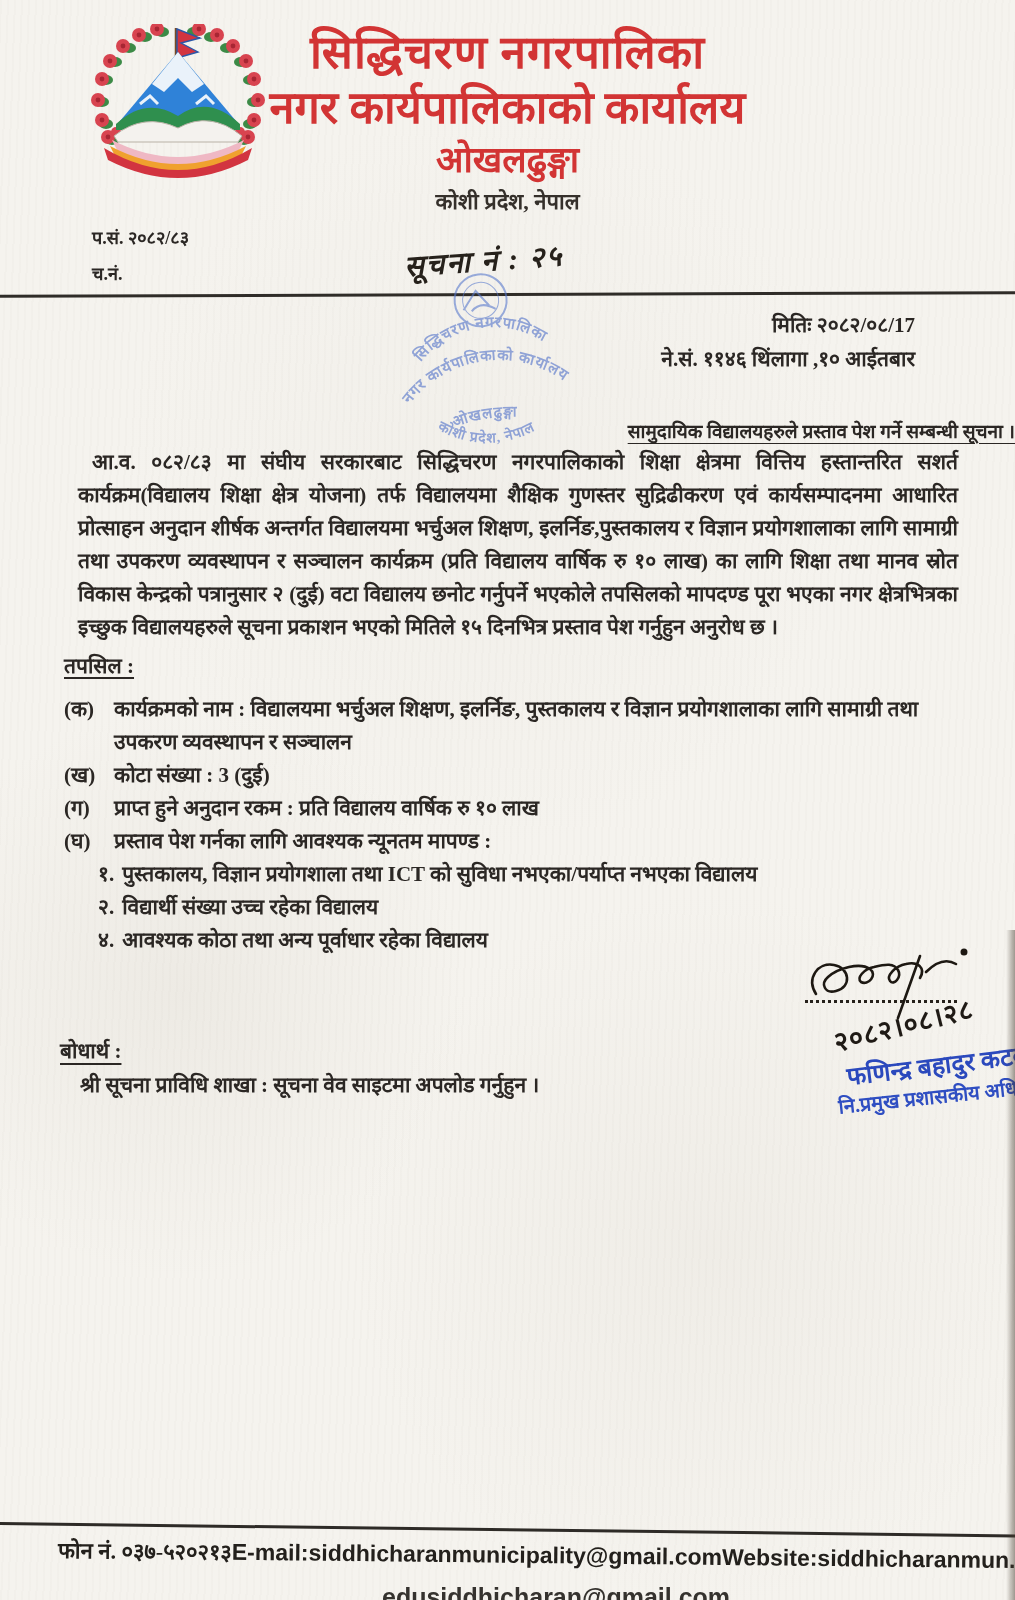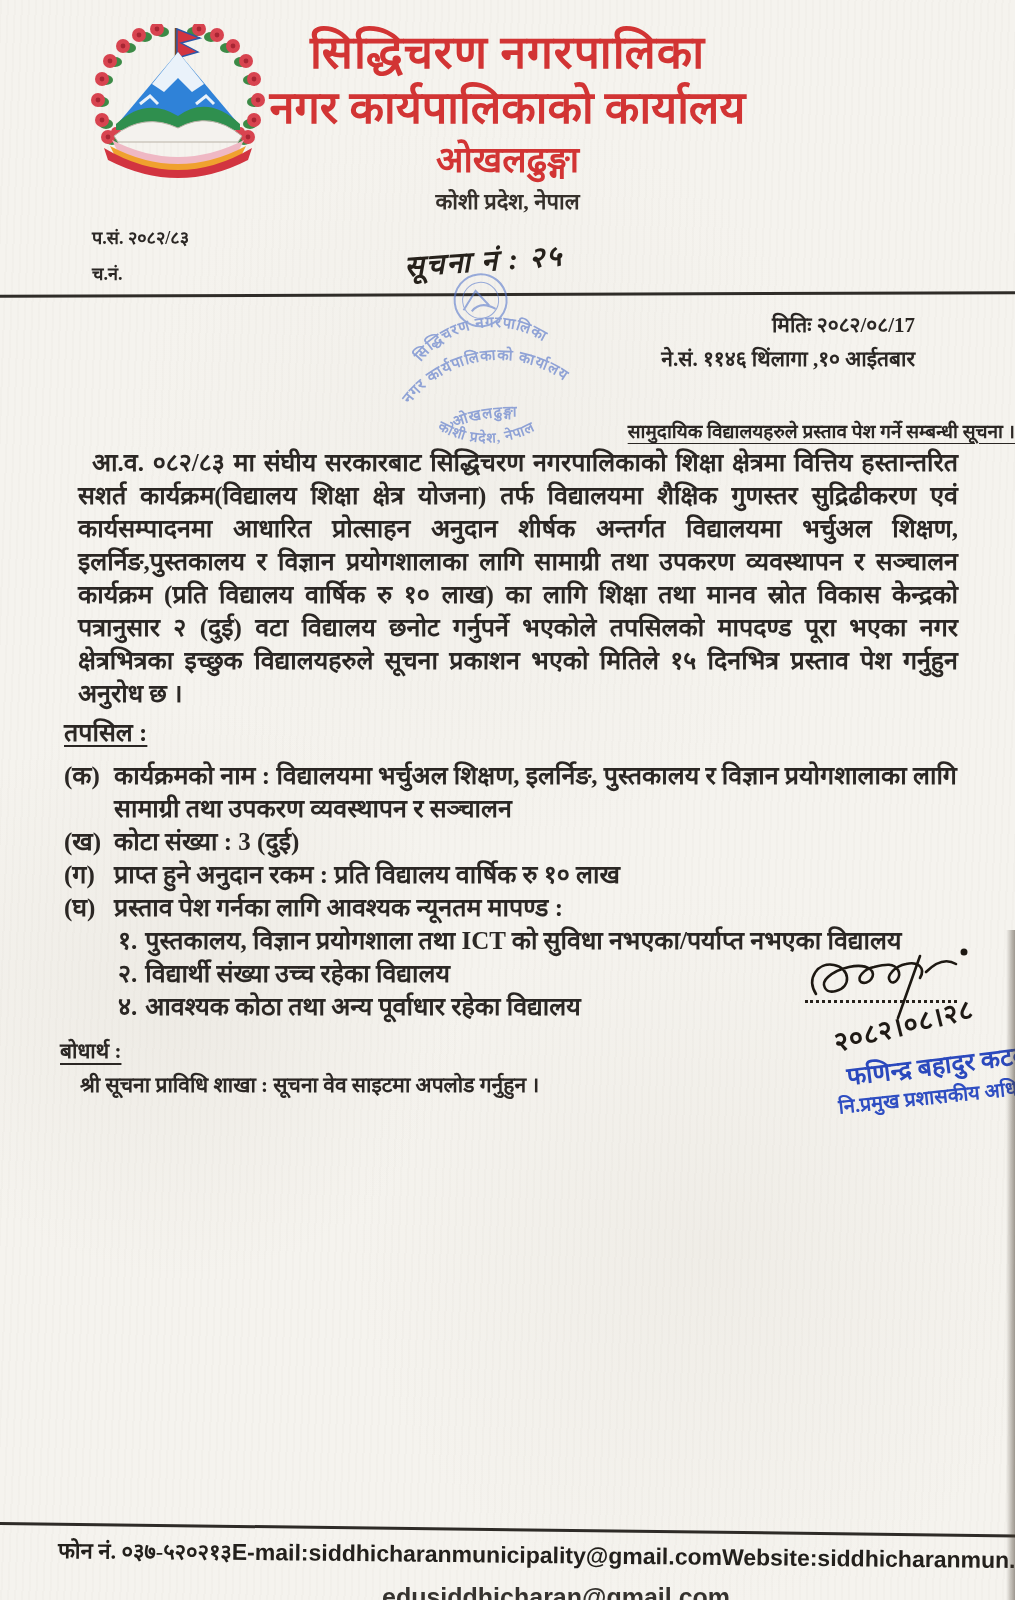--- a/index.html
+++ b/index.html
@@ -25,29 +25,29 @@
   .refblk{left:92px;top:220px;font-size:18px;font-weight:700;line-height:36px;}
   .hand-notice{left:404px;top:240px;font-size:29px;font-weight:600;color:#26211b;
     transform:rotate(-4deg);font-style:italic;letter-spacing:2px;}
   .rule{left:0;top:293px;width:100%;height:3px;background:#2f2c28;transform:rotate(-.2deg);}
   
   .dateblk{right:100px;top:308px;text-align:right;font-size:21px;font-weight:700;line-height:34px;}
   
   .subject{left:0;top:397px;width:100%;text-align:right;font-size:19px;font-weight:700;
     text-decoration:underline;text-underline-offset:5px;margin-top:21px;}
   
-  .bodyblk{left:78px;top:446px;width:880px;font-size:25px;font-weight:600;line-height:33px;}
+  .bodyblk{left:78px;top:446px;width:880px;font-size:21px;font-weight:600;line-height:33px;}
   .para{text-align:justify;text-indent:14px;margin:0;}
   .tapasil-h{margin:6px 0 10px -14px;font-weight:700;}
   .tapasil-h .u{text-decoration:underline;text-underline-offset:4px;}
   .items{margin-left:-14px;}
   .item{position:relative;padding-left:50px;}
   .item .lbl{position:absolute;left:0;top:0;font-weight:700;}
   .item .lead{font-weight:700;}
-  .criteria{margin-left:40px;}
+  .criteria{margin-left:20px;}
   .crit .lbl{font-weight:700;margin-right:8px;}
   
   .sig-svg{left:798px;top:942px;}
   .sig-dots{left:805px;top:1000px;width:152px;border-bottom:3px dotted #26211b;height:0;}
   .sig-date{left:832px;top:1006px;font-size:27px;font-weight:700;color:#1f1a15;
     transform:rotate(-14deg);white-space:nowrap;letter-spacing:1px;}
   .sig-name{left:846px;top:1046px;font-size:25px;font-weight:700;color:#2b49bd;
     transform:rotate(-7deg);white-space:nowrap;}
   .sig-title{left:838px;top:1082px;font-size:20px;font-weight:700;color:#2f4ec2;
     transform:rotate(-6deg);white-space:nowrap;}

